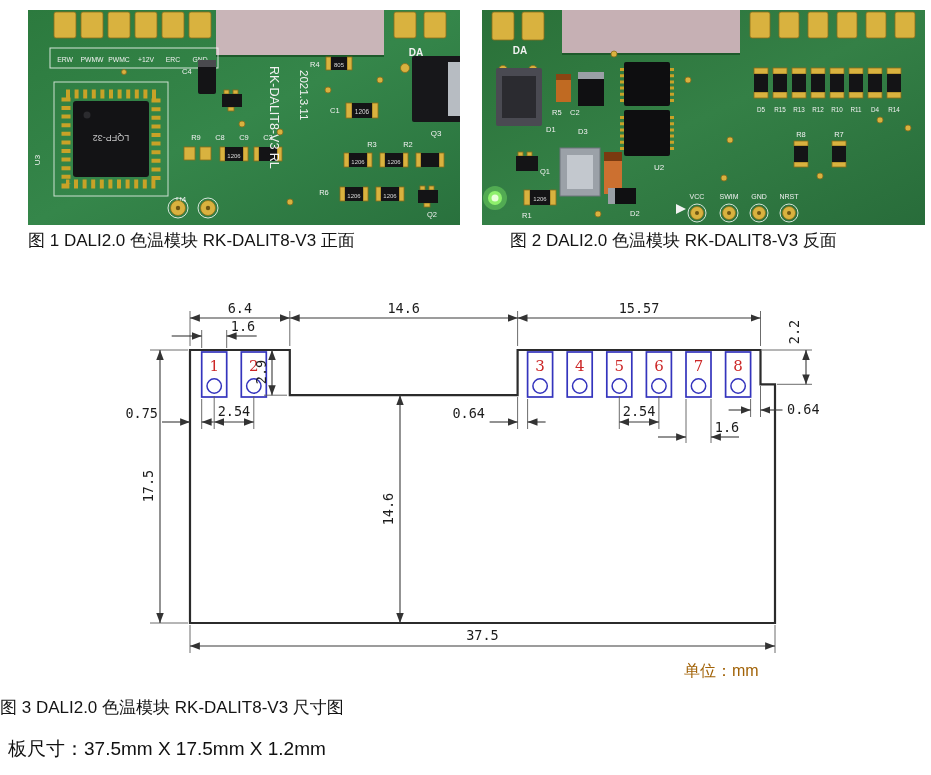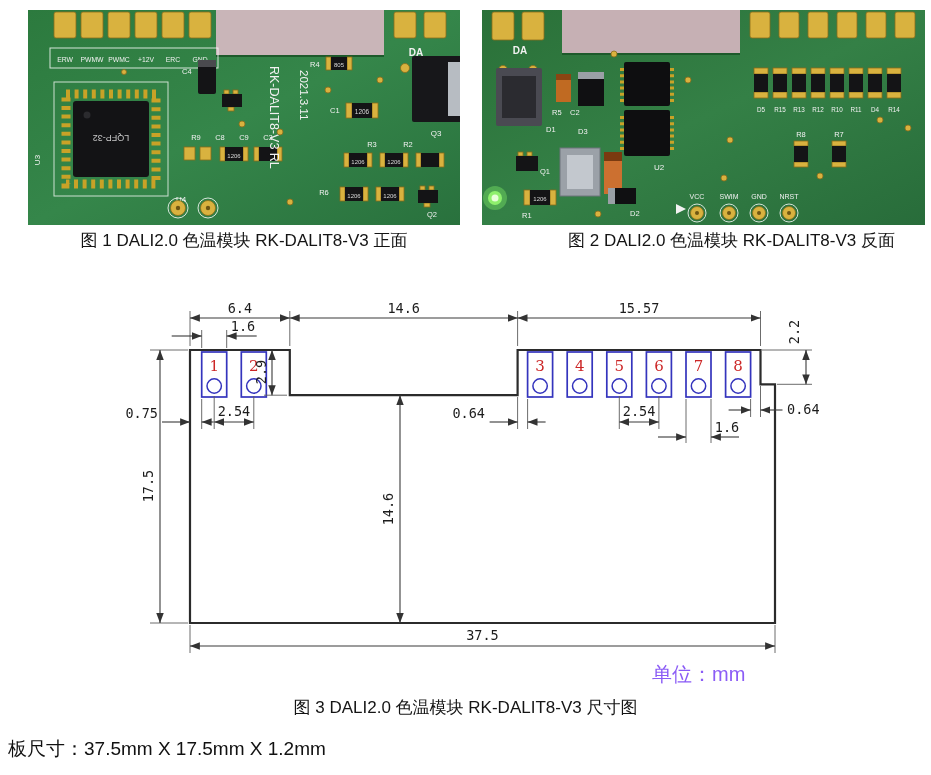--- a/index.html
+++ b/index.html
@@ -1,35 +1,35 @@
 <!DOCTYPE html>
 <html><head>
 <meta charset="utf-8">
 <style>
   html,body{margin:0;padding:0}
   body{width:931px;height:775px;position:relative;background:#ffffff;
        font-family:"Liberation Sans",sans-serif;overflow:hidden}
   .abs{position:absolute}
-  .caption{position:absolute;color:#141414;font-size:17px;text-align:center;white-space:nowrap}
+  .caption{position:absolute;color:#141414;font-size:17px;white-space:nowrap}
   svg{display:block}
   svg text{font-family:"Liberation Sans",sans-serif}
   .silk{fill:#f1f1f1}
   .dt{font-family:"DejaVu Sans Mono",monospace;font-size:13.5px;fill:#1c1c1c;text-anchor:middle}
   .dts{text-anchor:start}.dte{text-anchor:end}
   .pn{font-family:"DejaVu Serif",serif;font-size:15px;fill:#cc2626;text-anchor:middle}
   .ext{stroke:#5b5b5b;stroke-width:0.9;fill:none}
   .dl{stroke:#3a3a3a;stroke-width:1.1;fill:none}
   .outline{fill:#ffffff;stroke:#2b2b2b;stroke-width:2.2}
   .padsq{fill:#ffffff;stroke:#3434bd;stroke-width:1.7}
   .padc{fill:#ffffff;stroke:#3434bd;stroke-width:1.5}
   .gold{fill:#d9b23f;stroke:#8a6c1a;stroke-width:0.8}
   .blk{fill:#141416}
   .mark{fill:#d8d8d8;text-anchor:middle}
   #board-size-note{position:absolute;left:8px;top:736px;font-size:19px;font-weight:400;color:#111}
-  #unit-note{position:absolute;left:652px;top:661px;font-size:20px;color:#8b5cf6}
+  #unit-note{position:absolute;left:684px;top:661px;font-size:16px;color:#a16207}
 </style>
 </head>
 <body>
 
 <svg class="abs" style="left:28px;top:10px" width="432" height="215" viewBox="0 0 432 215">
   <defs>
     <linearGradient id="gF" x1="0" y1="0" x2="1" y2="1">
       <stop offset="0" stop-color="#2c7a3e"></stop>
         <stop offset="0.5" stop-color="#35864a"></stop>
         <stop offset="1" stop-color="#29713d"></stop>

